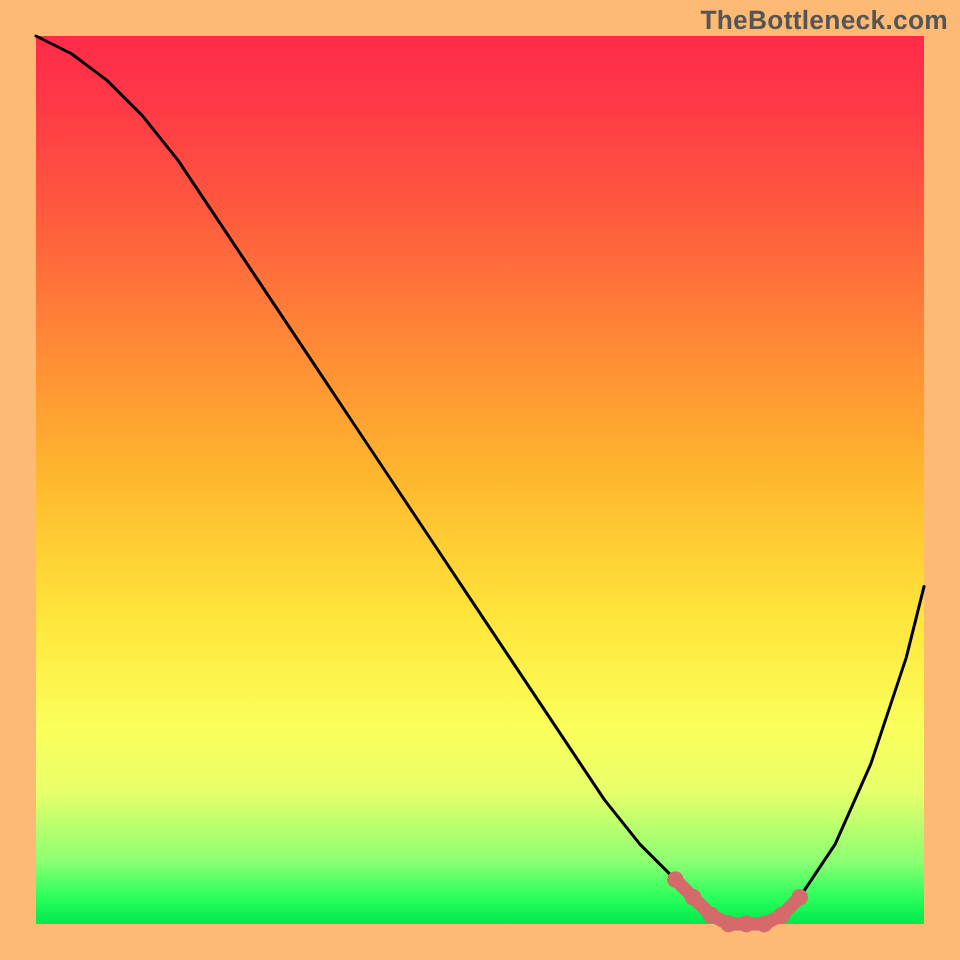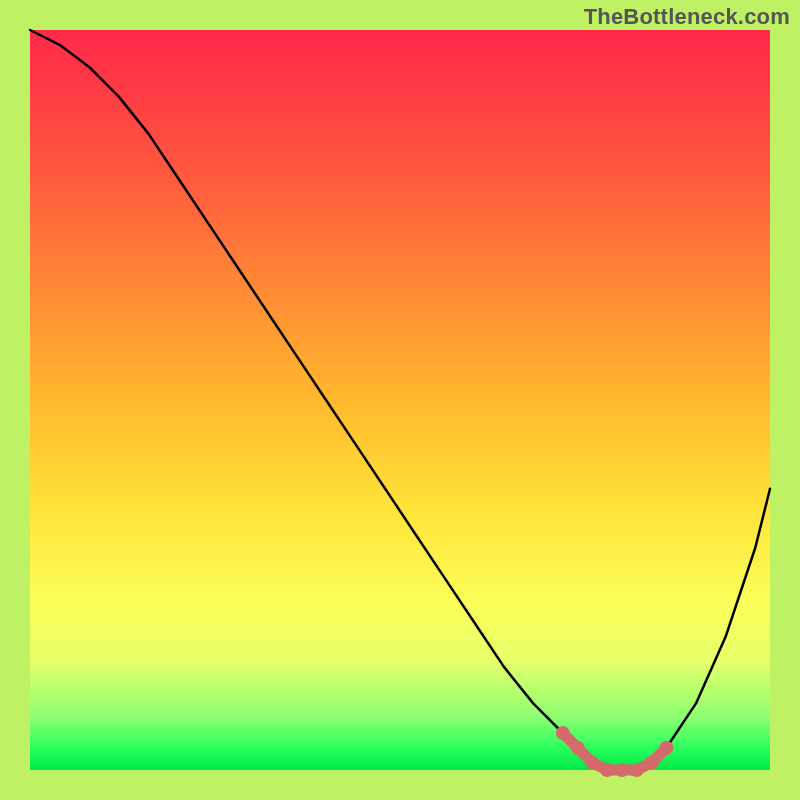--- a/index.html
+++ b/index.html
@@ -8,21 +8,21 @@
     width: 800px;
     height: 800px;
     background: #000;
     overflow: hidden;
     font-family: Arial, Helvetica, sans-serif;
   }
   .frame {
     position: relative;
     width: 800px;
     height: 800px;
-    background: #bef264;
+    background: #fdba74;
   }
   .watermark {
     position: absolute;
     top: 4px;
     right: 10px;
     color: #555;
     font-size: 22px;
     font-weight: 600;
     letter-spacing: 0.2px;
     z-index: 3;

